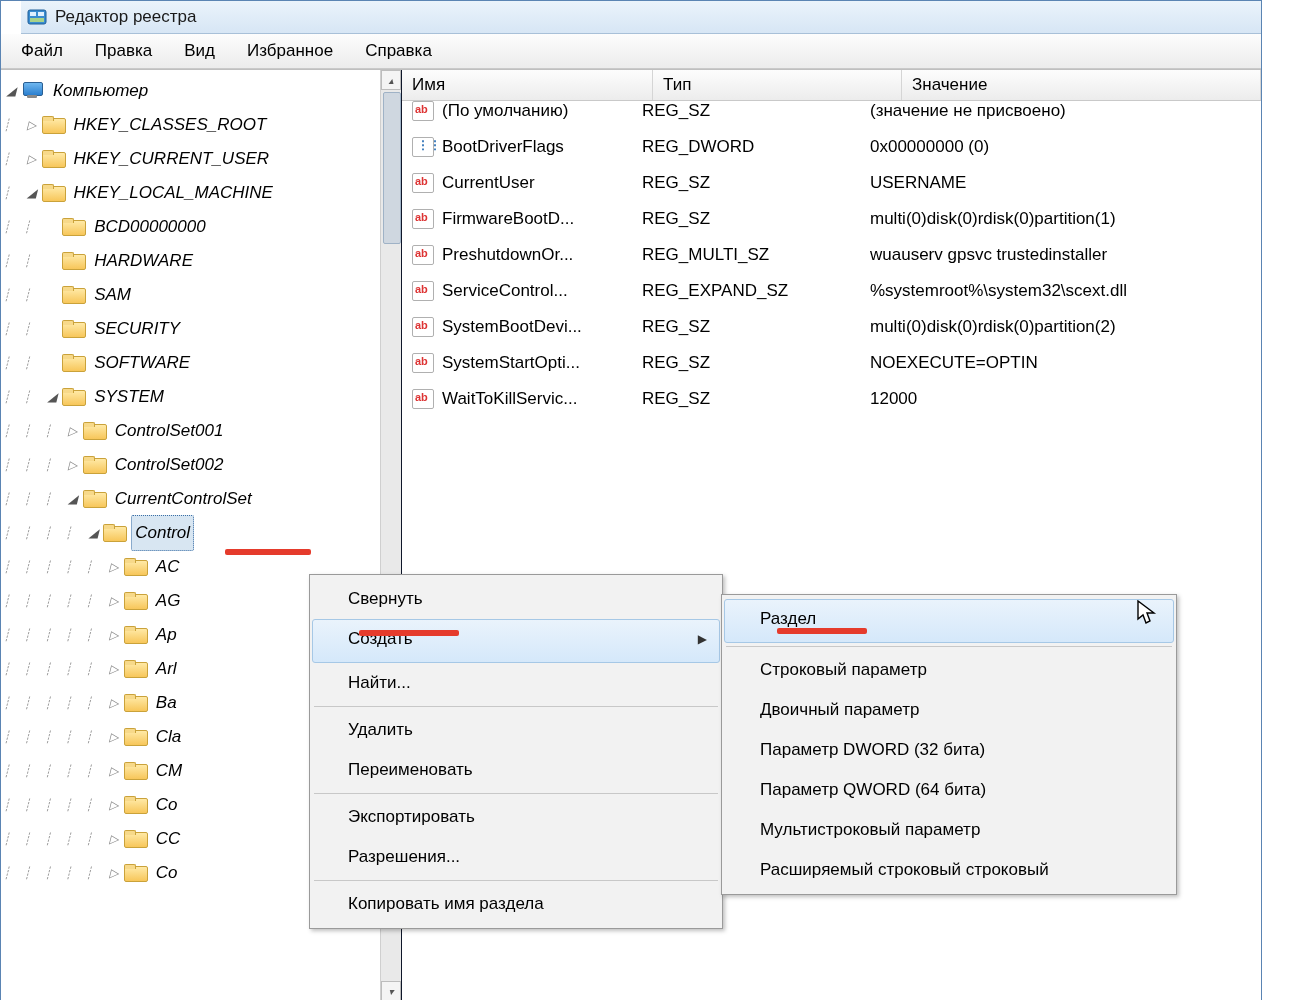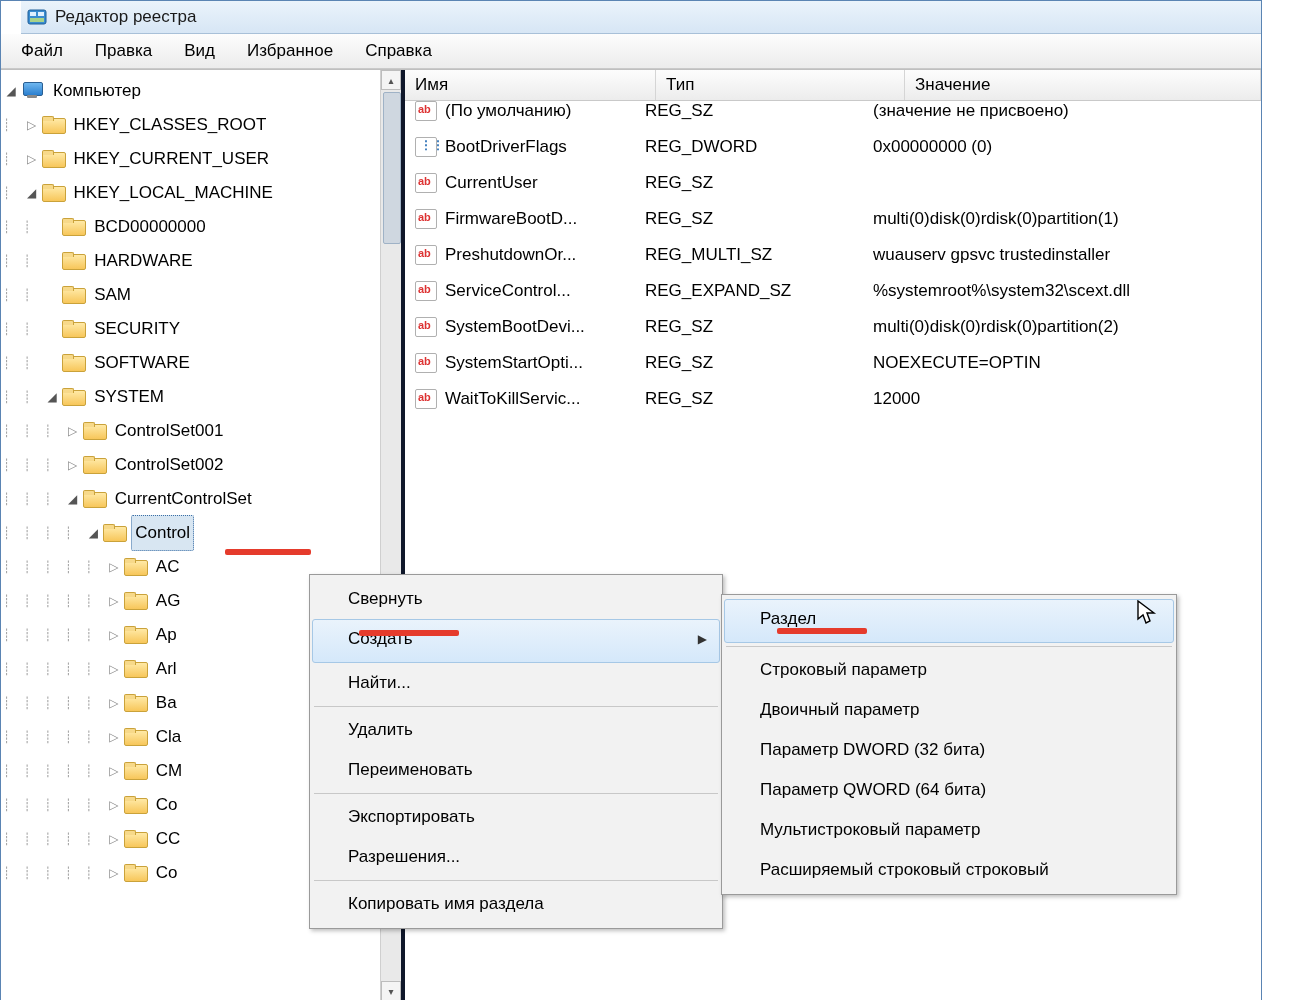--- a/index.html
+++ b/index.html
@@ -7,21 +7,21 @@
   .window{width:1260px;height:1000px;border:1px solid #5a84b3;background:#fff;display:flex;flex-direction:column;}
   .titlebar{height:32px;background:linear-gradient(#eaf3fb,#d7e6f5);display:flex;align-items:center;
     padding:0 6px;border-bottom:1px solid #a8c0d8;margin-left:20px;}
   .titlebar .app-icon{width:20px;height:20px;margin-right:8px;}
   .titlebar .title{font-size:17px;color:#1a1a1a;}
   .menubar{height:34px;background:linear-gradient(#fdfdfd,#ececec);display:flex;align-items:center;
     padding:0 4px;border-bottom:1px solid #c9c9c9;gap:0;}
   .menubar .menu-item{padding:4px 16px;cursor:default;}
   .client{flex:1;display:flex;border-top:1px solid #bfbfbf;position:relative;}
   
-  .tree-pane{width:400px;border-right:4px solid #0f172a;position:relative;overflow:hidden;}
+  .tree-pane{width:400px;border-right:1px solid #0f172a;position:relative;overflow:hidden;font-style:italic;}
   .tree-scroll{position:absolute;top:0;right:0;width:20px;height:100%;background:#e9e9e9;
     border-left:1px solid #cfcfcf;}
   .tree-scroll .up,.tree-scroll .dn{position:absolute;left:0;width:20px;height:20px;background:#f4f4f4;
     border:1px solid #bcbcbc;box-sizing:border-box;display:flex;align-items:center;justify-content:center;font-size:10px;color:#555;}
   .tree-scroll .up{top:0;} .tree-scroll .dn{bottom:0;}
   .tree-scroll .thumb{position:absolute;left:2px;width:16px;top:22px;height:150px;background:#cfd7e0;border:1px solid #9fb2c6;border-radius:2px;}
   .tree{padding:4px 0 4px 2px;line-height:34px;white-space:nowrap;}
   .node{display:flex;align-items:center;height:34px;}
   .twisty{width:16px;text-align:center;color:#6b6b6b;font-size:12px;display:inline-block;}
   .twisty.open::before{content:"◢";color:#555;}
@@ -322,20 +322,21 @@
             </div>
             <div class="c2">REG_DWORD</div>
             <div class="c3">0x00000000 (0)</div>
           </div>
           <div class="row">
             <div class="c1">
               <span class="val-icon str"></span>
               <span>CurrentUser</span>
             </div>
             <div class="c2">REG_SZ</div>
+            <div class="c3">USERNAME</div>
           </div>
           <div class="row">
             <div class="c1">
               <span class="val-icon str"></span>
               <span>FirmwareBootD...</span>
             </div>
             <div class="c2">REG_SZ</div>
             <div class="c3">multi(0)disk(0)rdisk(0)partition(1)</div>
           </div>
           <div class="row">

